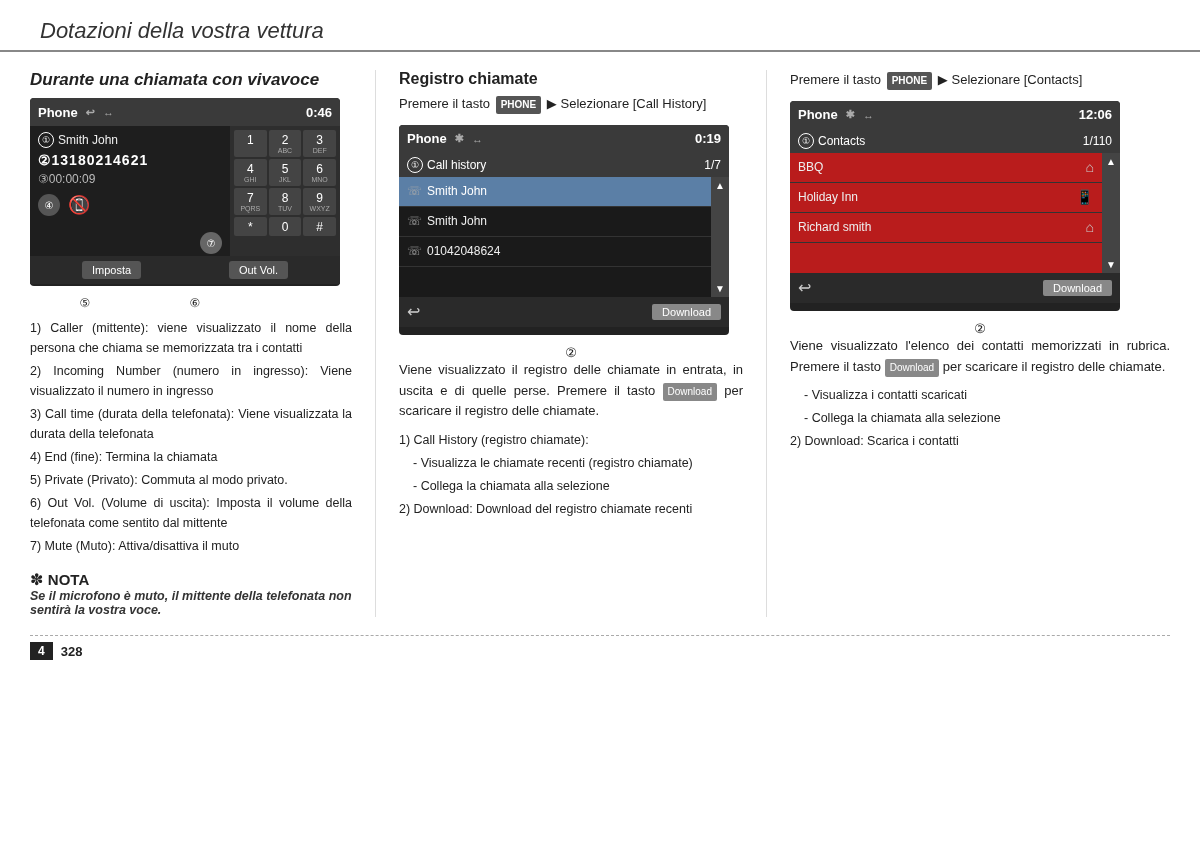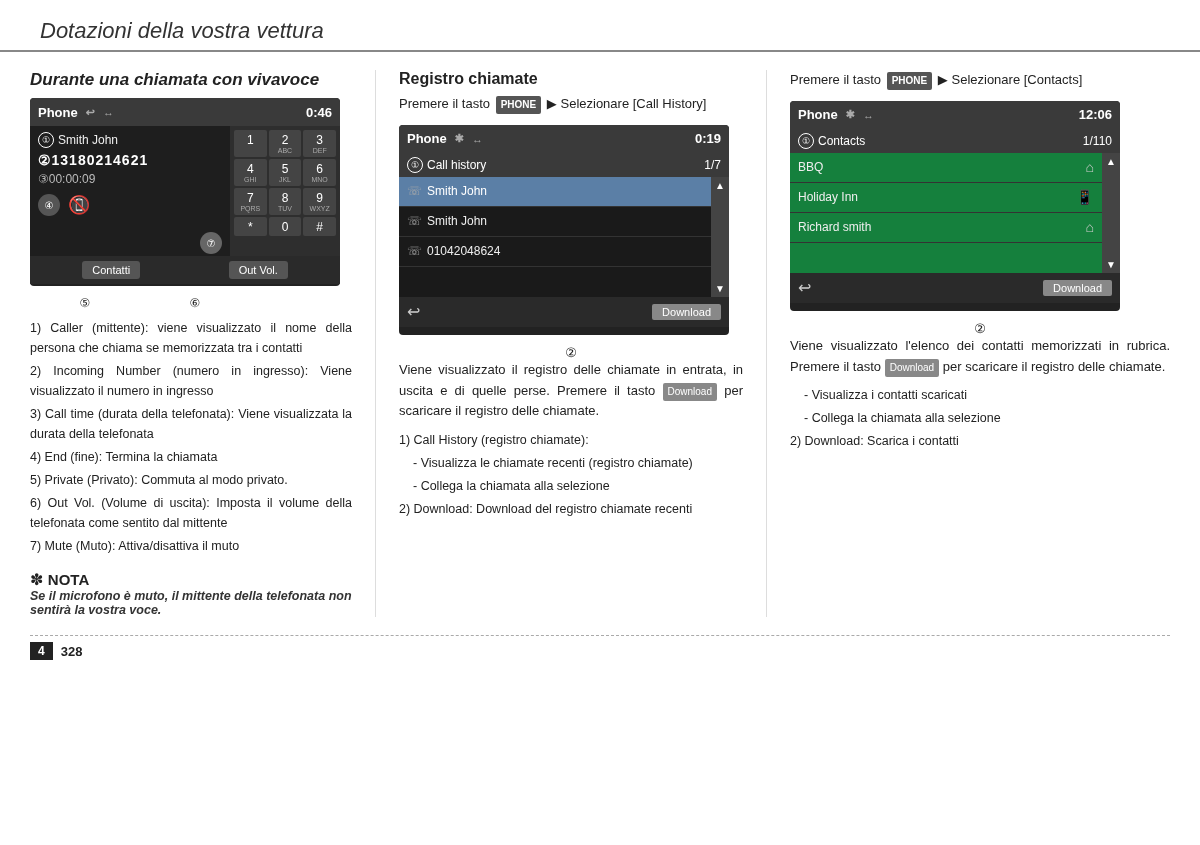--- a/index.html
+++ b/index.html
@@ -347,21 +347,21 @@
                 <div>#</div>
               </div>
           </div>
 
           <div style="position:absolute;right:118px;bottom:32px;">
             <span style="width:22px;height:22px;border-radius:50%;background:#666;display:inline-flex;align-items:center;justify-content:center;color:#fff;font-size:10px;">⑦</span>
           </div>
         </div>
 
         <div style="background:#2a2a2a;display:flex;justify-content:space-around;align-items:center;padding:3px 8px;height:28px;">
-          <button class="call-btn">Contatti</button>
+          <button class="call-btn">Imposta</button>
           <button class="call-btn">Out Vol.</button>
         </div>
       </div>
 
       <div style="display:flex;justify-content:space-around;font-size:12px;margin-bottom:8px;width:220px;margin-left:0;">
         <span>⑤</span>
         <span>⑥</span>
       </div>
 
       <div class="desc-list">
@@ -488,21 +488,21 @@
         </div>
 
         <div class="screen-header">
           <div style="display:flex;align-items:center;gap:4px;">
             <span class="circle-badge" style="border-color:#fff;color:#fff;font-size:9px;">①</span>
             <span>Contacts</span>
           </div>
           <span>1/110</span>
         </div>
 
-        <div style="display:flex;height:120px;background:#15803d;">
+        <div style="display:flex;height:120px;background:#b91c1c;">
           <div style="flex:1;">
             <div class="screen-row">
               <div class="screen-row-left">
                 <span>BBQ</span>
               </div>
               <span style="color:#ccc;font-size:14px;">⌂</span>
             </div>
             <div class="screen-row">
               <div class="screen-row-left">
                 <span>Holiday Inn</span>

